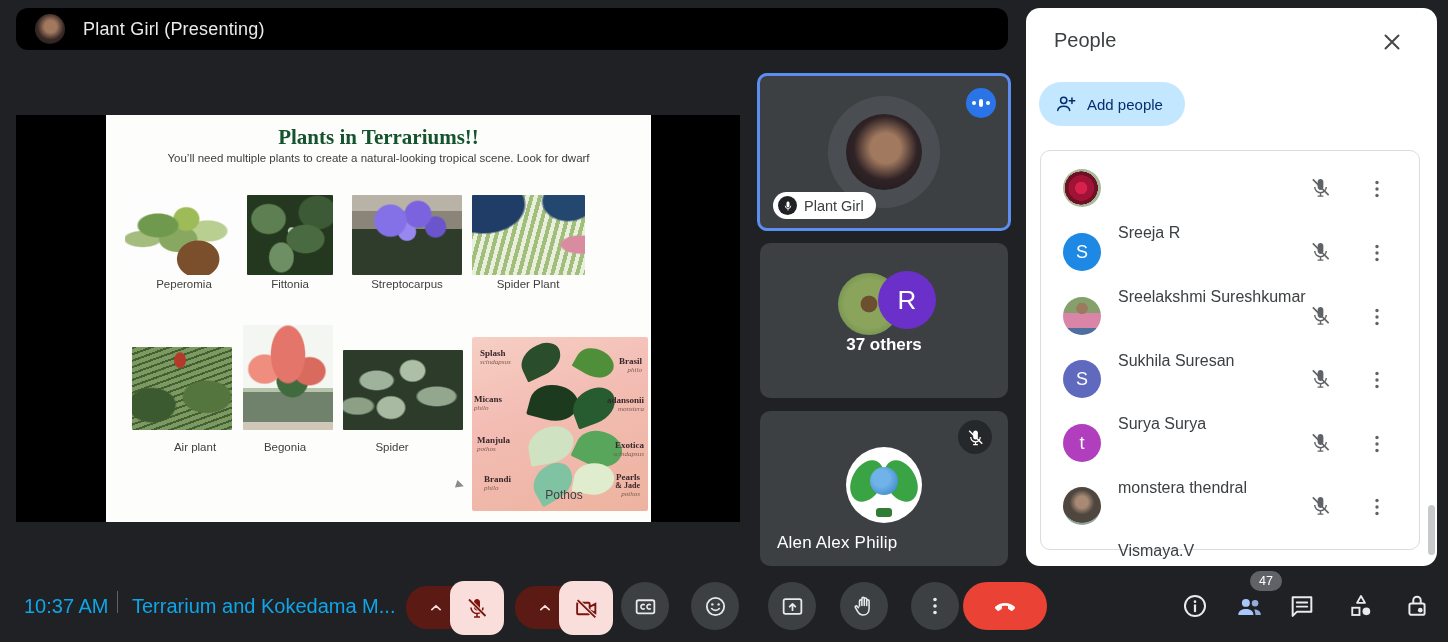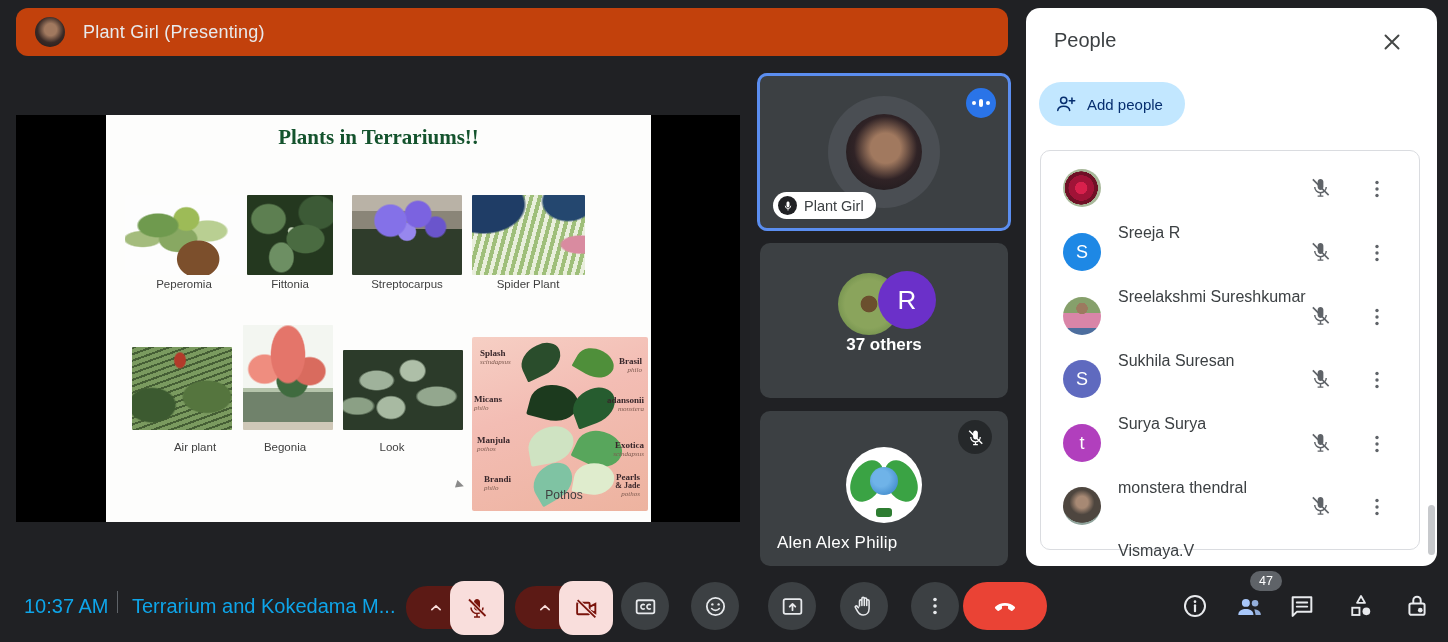--- a/index.html
+++ b/index.html
@@ -1,19 +1,19 @@
 <!DOCTYPE html>
 <html><head>
 <meta charset="utf-8">
 <style>
   html,body{margin:0;padding:0;background:#202124;width:1448px;height:642px;overflow:hidden;
     font-family:"Liberation Sans",sans-serif;-webkit-font-smoothing:antialiased;}
   .abs{position:absolute;}
   
-  .topbar{left:16px;top:8px;width:992px;height:48px;background:#c2410c;border-radius:12px;display:flex;align-items:center;cursor:pointer;}
+  .topbar{left:16px;top:8px;width:992px;height:42px;background:#000000;border-radius:12px;display:flex;align-items:center;cursor:pointer;}
   .topbar-avatar{width:30px;height:30px;border-radius:50%;margin-left:19px;
     background:radial-gradient(circle at 52% 42%,#a1795f 0 26%,#3a2a26 56%,#191719 100%);}
   .topbar-title{color:#e8eaed;font-size:18px;font-weight:500;margin-left:18px;letter-spacing:.2px;}
   
   .stage{left:16px;top:115px;width:724px;height:407px;background:#000;}
   .slide{left:106px;top:115px;width:545px;height:407px;background:#fdfdfc;}
   .slide-title{left:0;top:10px;width:100%;text-align:center;font-family:"Liberation Serif",serif;
     font-weight:bold;font-size:21px;color:#14532d;}
   .slide-sub{left:0;width:100%;text-align:center;font-size:11.5px;color:#3d3d3d;}
   .plant{position:absolute;border-radius:1px;}
@@ -138,36 +138,37 @@
 <body>
 
 <div class="abs topbar">
   <div class="topbar-avatar"></div>
   <div class="topbar-title">Plant Girl (Presenting)</div>
 </div>
 
 <div class="abs stage"></div>
 <div class="abs slide">
   <div class="abs slide-title">Plants in Terrariums!!</div>
+  <div class="abs slide-sub" style="top:37px">You’ll need multiple plants to create a natural-looking tropical scene. Look for dwarf</div>
 
   <div class="plant p-pep" style="left:19px;top:80px;width:118px;height:80px"></div>
   <div class="plant p-fit" style="left:141px;top:80px;width:86px;height:80px"></div>
   <div class="plant p-strep" style="left:246px;top:80px;width:110px;height:80px"></div>
   <div class="plant p-spider" style="left:366px;top:80px;width:113px;height:80px"></div>
   <div class="plant-label" style="left:78px;top:163px">Peperomia</div>
   <div class="plant-label" style="left:184px;top:163px">Fittonia</div>
   <div class="plant-label" style="left:301px;top:163px">Streptocarpus</div>
   <div class="plant-label" style="left:422px;top:163px">Spider Plant</div>
 
   <div class="plant p-air" style="left:26px;top:232px;width:100px;height:83px"></div>
   <div class="plant p-beg" style="left:137px;top:210px;width:90px;height:105px"></div>
   <div class="plant p-pilea" style="left:237px;top:235px;width:120px;height:80px"></div>
   <div class="plant-label" style="left:89px;top:326px">Air plant</div>
   <div class="plant-label" style="left:179px;top:326px">Begonia</div>
-  <div class="plant-label" style="left:286px;top:326px">Look</div>
+  <div class="plant-label" style="left:286px;top:326px">Spider</div>
 
   <div class="collage" style="left:366px;top:198px;width:176px;height:174px">
     <div class="leaf" style="left:48px;top:8px;width:42px;height:30px;background:#2a4d2c;transform:rotate(-25deg)"></div>
     <div class="leaf" style="left:104px;top:12px;width:38px;height:28px;background:#4f8f3a;transform:rotate(30deg)"></div>
     <div class="leaf" style="left:58px;top:48px;width:48px;height:36px;background:#1c3a1e;transform:rotate(15deg)"></div>
     <div class="leaf" style="left:100px;top:52px;width:44px;height:34px;background:#265c2f;transform:rotate(-20deg)"></div>
     <div class="leaf" style="left:56px;top:90px;width:46px;height:36px;background:#cfe3c2;transform:rotate(-10deg)"></div>
     <div class="leaf" style="left:104px;top:94px;width:46px;height:36px;background:#58a65c;transform:rotate(25deg)"></div>
     <div class="leaf" style="left:60px;top:128px;width:42px;height:34px;background:#7fc3a3;transform:rotate(-30deg)"></div>
     <div class="leaf" style="left:102px;top:126px;width:40px;height:32px;background:#dfeccd;transform:rotate(10deg)"></div>

